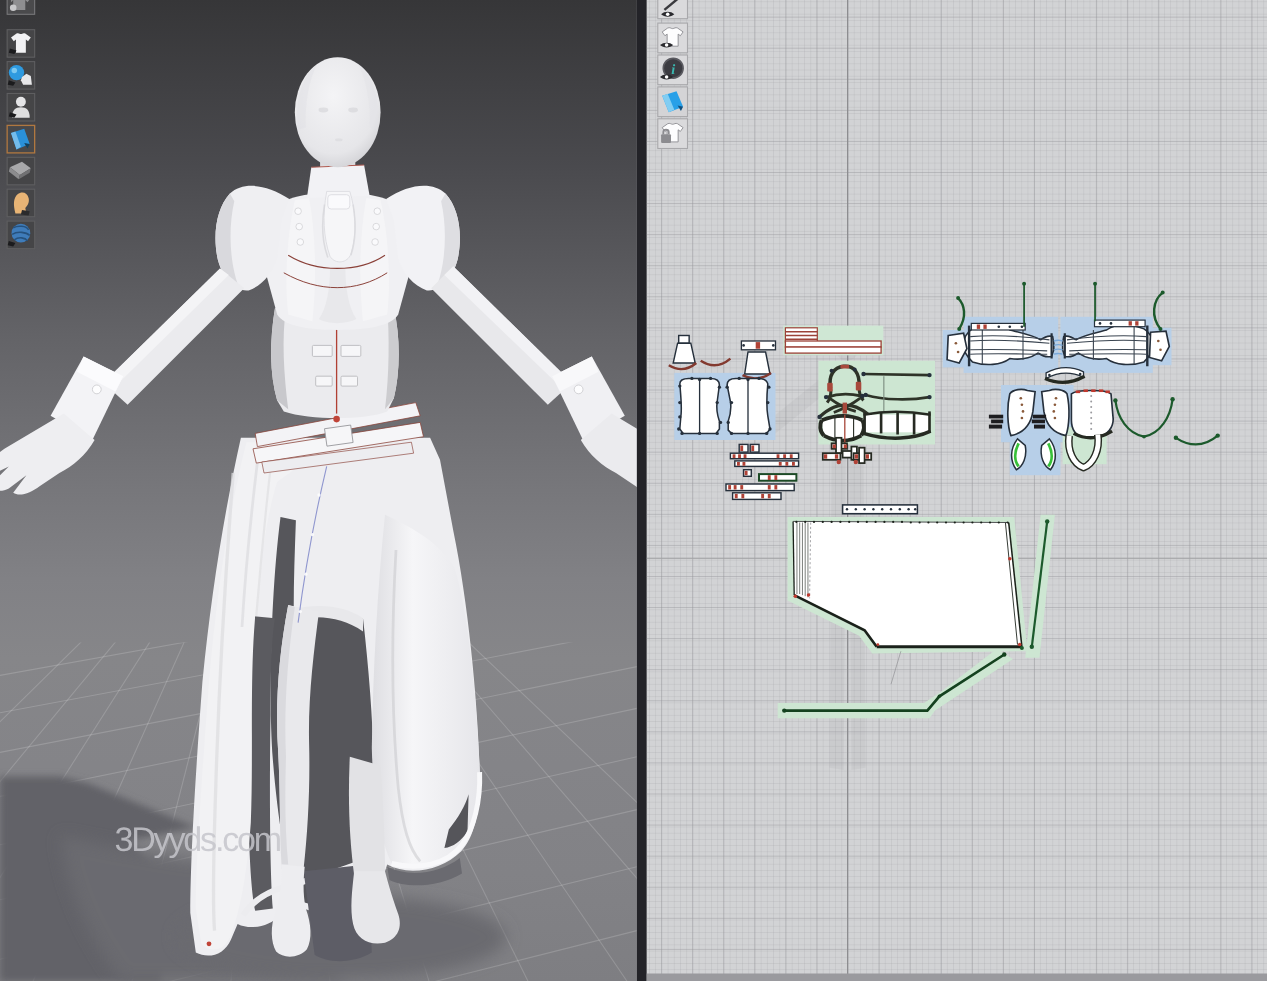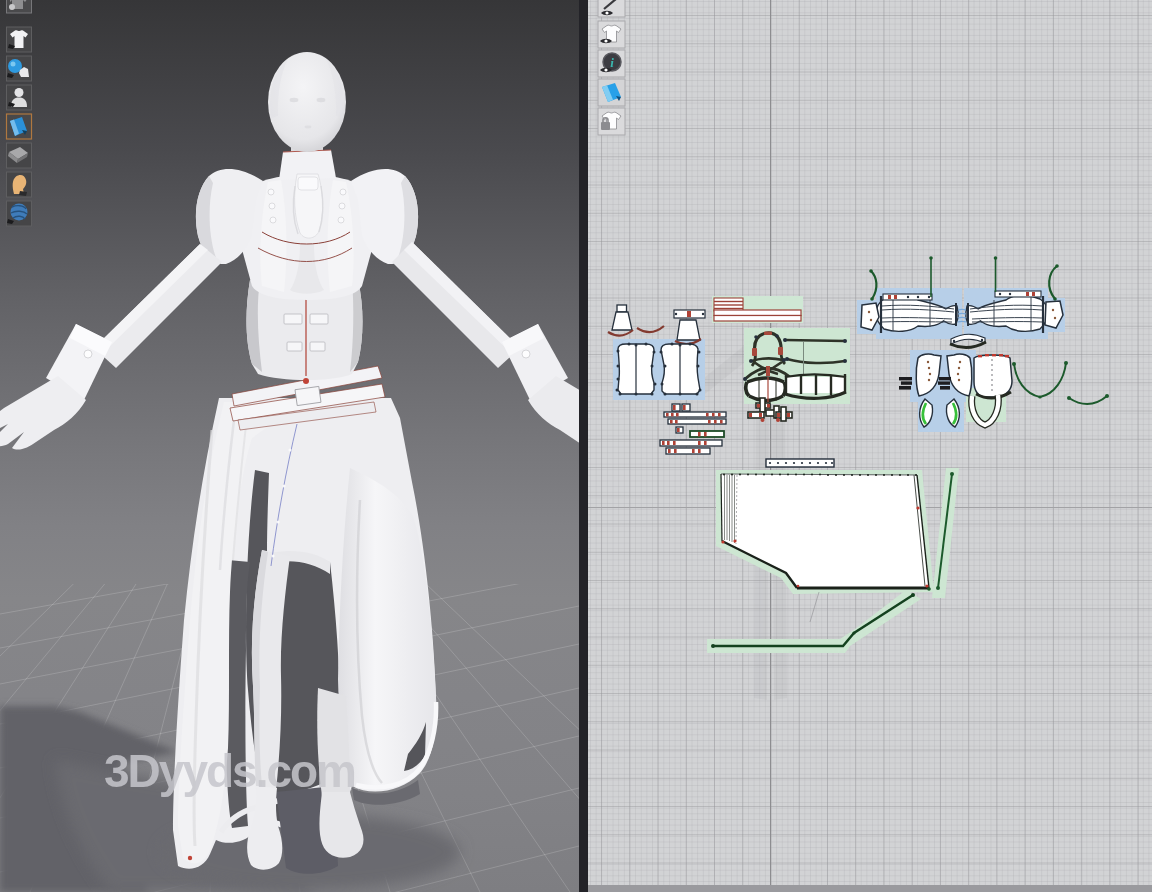--- a/index.html
+++ b/index.html
@@ -13,21 +13,21 @@
  background-image:
   linear-gradient(90deg,rgba(146,146,150,.42) 0,rgba(146,146,150,.42) 1px,transparent 1px),
   linear-gradient(0deg,rgba(146,146,150,.42) 0,rgba(146,146,150,.42) 1px,transparent 1px),
   linear-gradient(90deg,rgba(160,160,164,.22) 0,rgba(160,160,164,.22) 1px,transparent 1px),
   linear-gradient(0deg,rgba(160,160,164,.22) 0,rgba(160,160,164,.22) 1px,transparent 1px);
  background-size:28.25px 28.25px,28.25px 28.25px,5.65px 5.65px,5.65px 5.65px;
  background-position:13px 0px,0px 16px,2px 0px,0px 2px;}
 #axisv{position:absolute;left:182px;top:0;width:1px;height:892px;background:#8d8d90;}
 #axish{position:absolute;left:0;top:507px;width:564px;height:1px;background:#a2a2a5;}
 #botband{position:absolute;left:0;top:885px;width:564px;height:7px;background:#9a9a9e;}
-.wm{position:absolute;left:104px;top:748px;font-size:46px;font-weight:bold;color:rgba(198,198,203,.85);letter-spacing:-2px;line-height:1;}
+.wm{position:absolute;left:104px;top:748px;font-size:31px;font-weight:normal;color:rgba(198,198,203,.85);letter-spacing:-2px;line-height:1;}
 </style>
 </head>
 <body>
 <div id="root">
  <div id="left">
   <svg id="scene" width="579" height="892" viewBox="0 0 579 892" style="position:absolute;left:0;top:0">
    <defs>
     <clipPath id="floorclip">
             <rect x="0" y="584" width="579" height="308"></rect>
           </clipPath>

